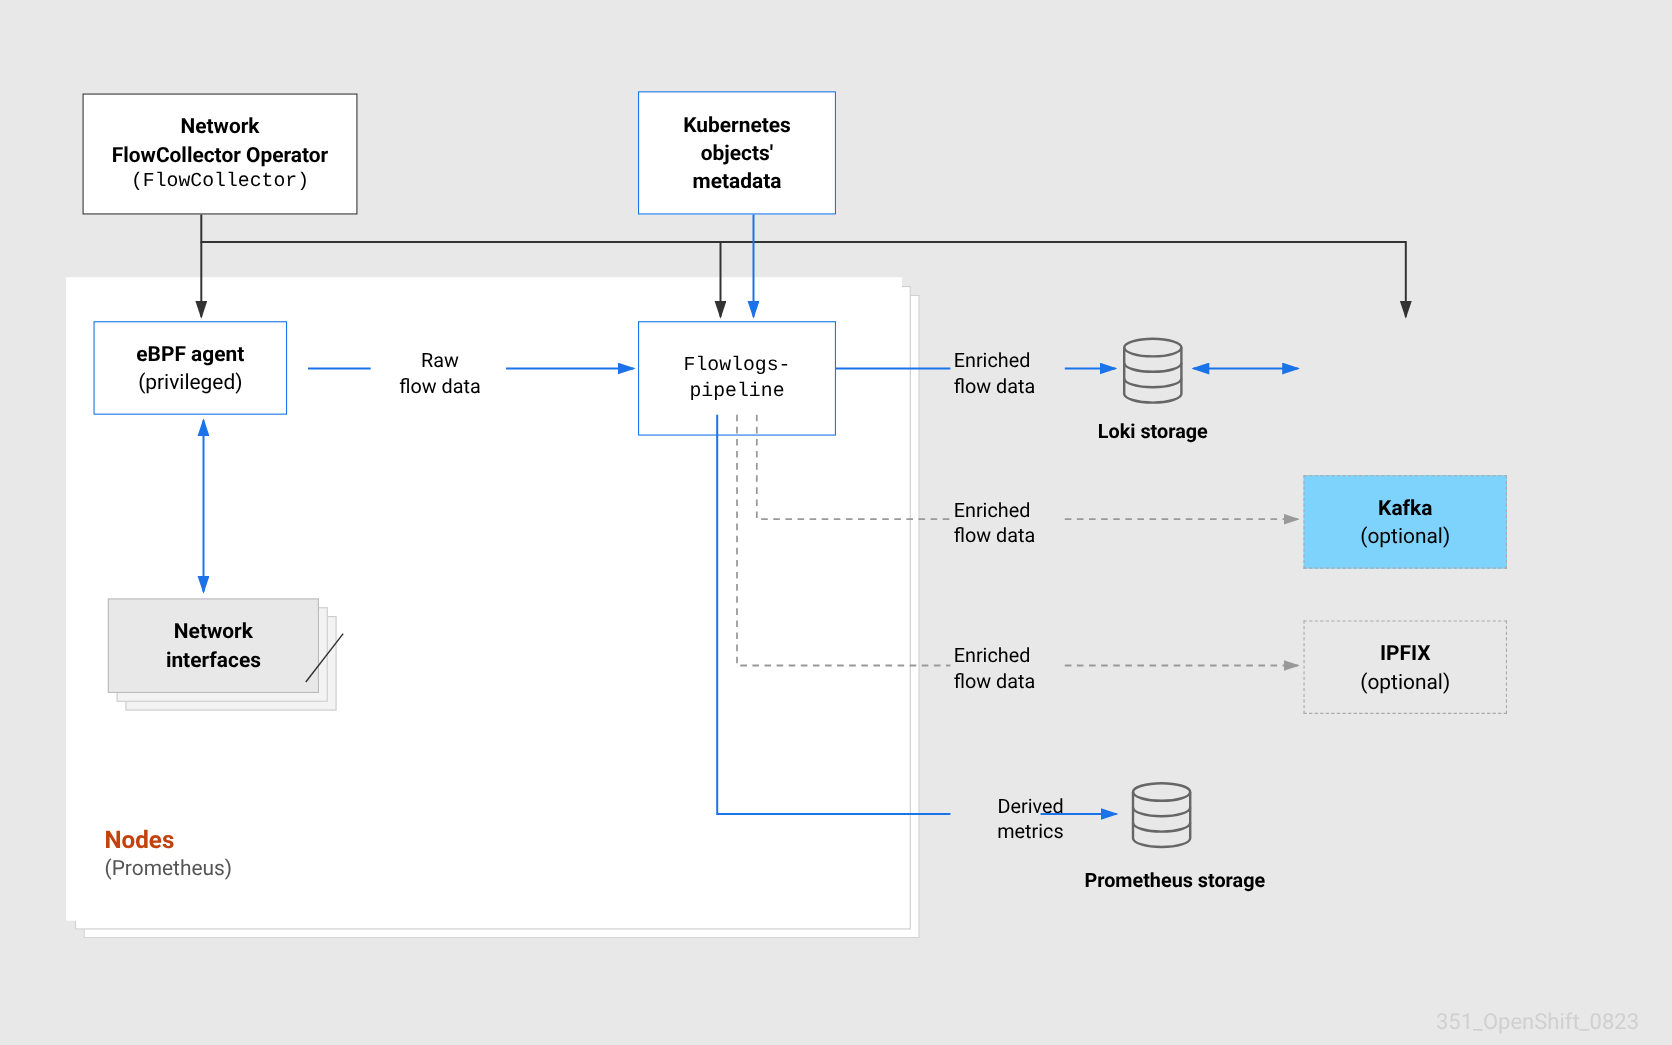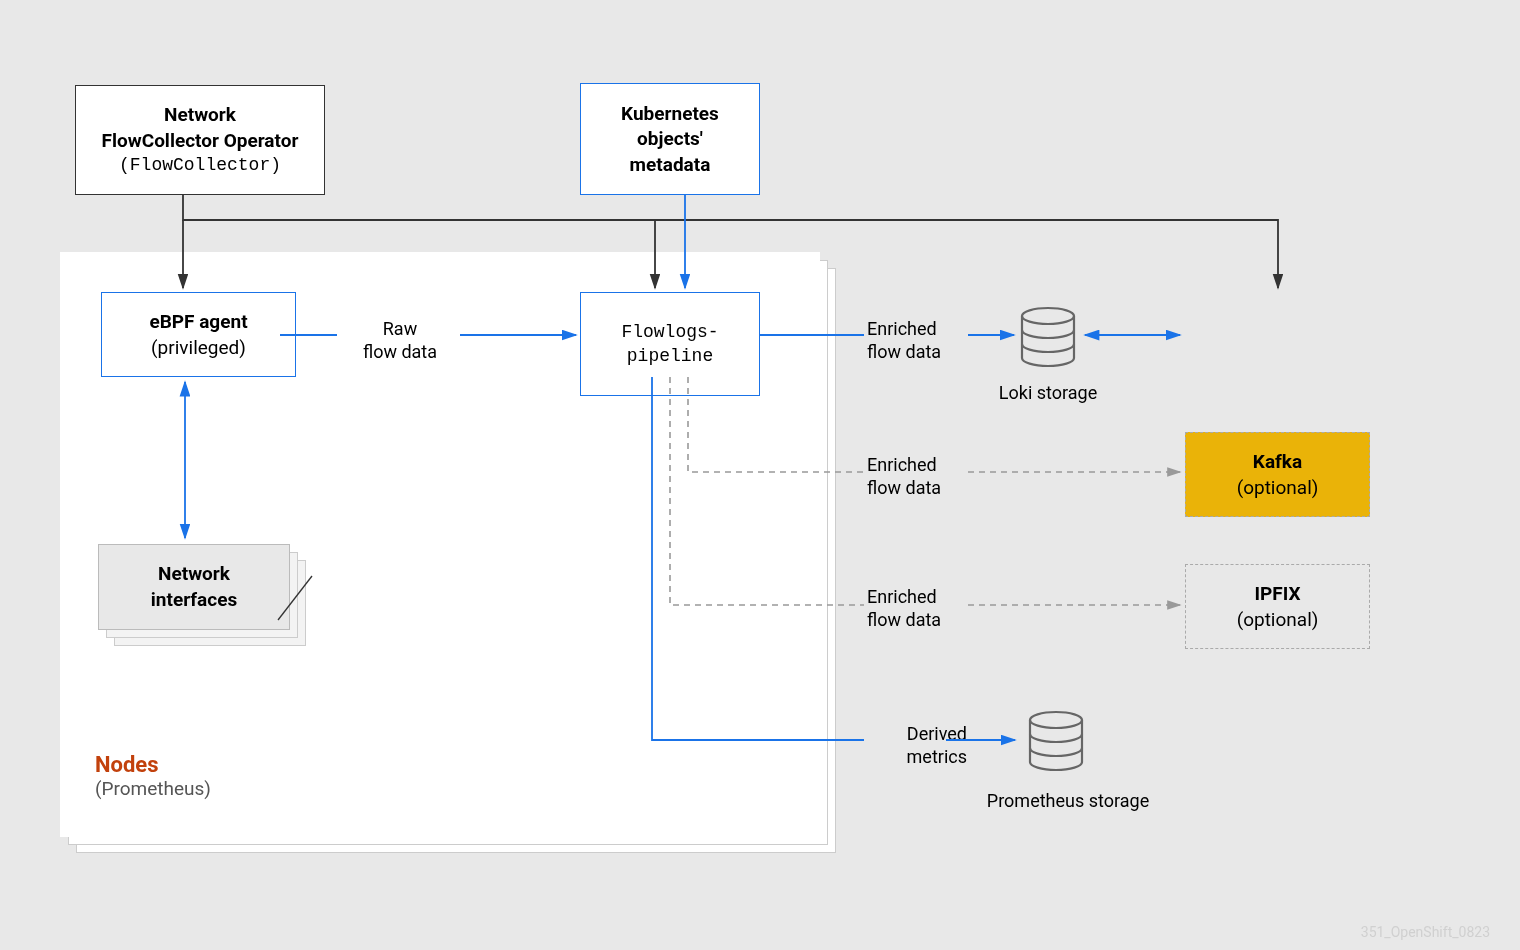--- a/index.html
+++ b/index.html
@@ -46,41 +46,41 @@
     .caption {
       position: absolute;
       font-size: 18px;
       color: #555;
     }
     .watermark {
       position: absolute;
       right: 30px;
       bottom: 10px;
       color: #d0d0d0;
-      font-size: 14px;
+      font-size: 20px;
     }
     svg.overlay {
       position: absolute;
       top: 0;
       left: 0;
       pointer-events: none;
     }
     .stack-shadow {
       position: absolute;
       background: #fff;
       border: 1px solid #ccc;
     }
     .nodes-container {
       position: absolute;
       background: #fff;
     }
     .cylinder-label {
       position: absolute;
       font-size: 18px;
-      font-weight: 400;
+      font-weight: 700;
       text-align: center;
     }
   </style>
 </head>
 <body>
 
 <div class="canvas">
 
   <div class="stack-shadow" style="left:56px; top:248px; width:760px; height:585px;"></div>
   <div class="stack-shadow" style="left:48px; top:240px; width:760px; height:585px;"></div>
@@ -91,39 +91,39 @@
     <span class="bold">FlowCollector Operator</span>
     <span class="mono">(FlowCollector)</span>
   </div>
 
   <div class="box box-blue-border" style="left:560px; top:63px; width:180px; height:112px;">
     <span class="bold">Kubernetes</span>
     <span class="bold">objects'</span>
     <span class="bold">metadata</span>
   </div>
 
-  <div class="box box-blue-border" style="left:81px; top:272px; width:195px; height:85px;">
+  <div class="box box-blue-border" style="left:65px; top:272px; width:176px; height:85px;">
     <span class="bold">eBPF agent</span>
     <span>(privileged)</span>
   </div>
 
   <div class="box box-blue-border" style="left:560px; top:272px; width:180px; height:104px;">
     <span class="mono">Flowlogs-</span>
     <span class="mono">pipeline</span>
   </div>
 
 
   <div class="stack-shadow" style="left:94px; top:540px; width:192px; height:86px; background:#f3f3f3;"></div>
   <div class="stack-shadow" style="left:86px; top:532px; width:192px; height:86px; background:#f3f3f3;"></div>
   <div class="box box-grey" style="left:78px; top:524px; width:192px; height:86px; border:1px solid #bbb;">
     <span class="bold">Network</span>
     <span class="bold">interfaces</span>
   </div>
 
-  <div class="box box-dashed box-grey" style="left:1165px; top:412px; width:185px; height:85px; background:#eab308;">
+  <div class="box box-dashed box-grey" style="left:1165px; top:412px; width:185px; height:85px; background:#7dd3fc;">
     <span class="bold">Kafka</span>
     <span>(optional)</span>
   </div>
 
   <div class="box box-dashed box-grey" style="left:1165px; top:544px; width:185px; height:85px; background:#e8e8e8;">
     <span class="bold">IPFIX</span>
     <span>(optional)</span>
   </div>
 
   <div class="label" style="left:320px; top:297px; width:120px;">

